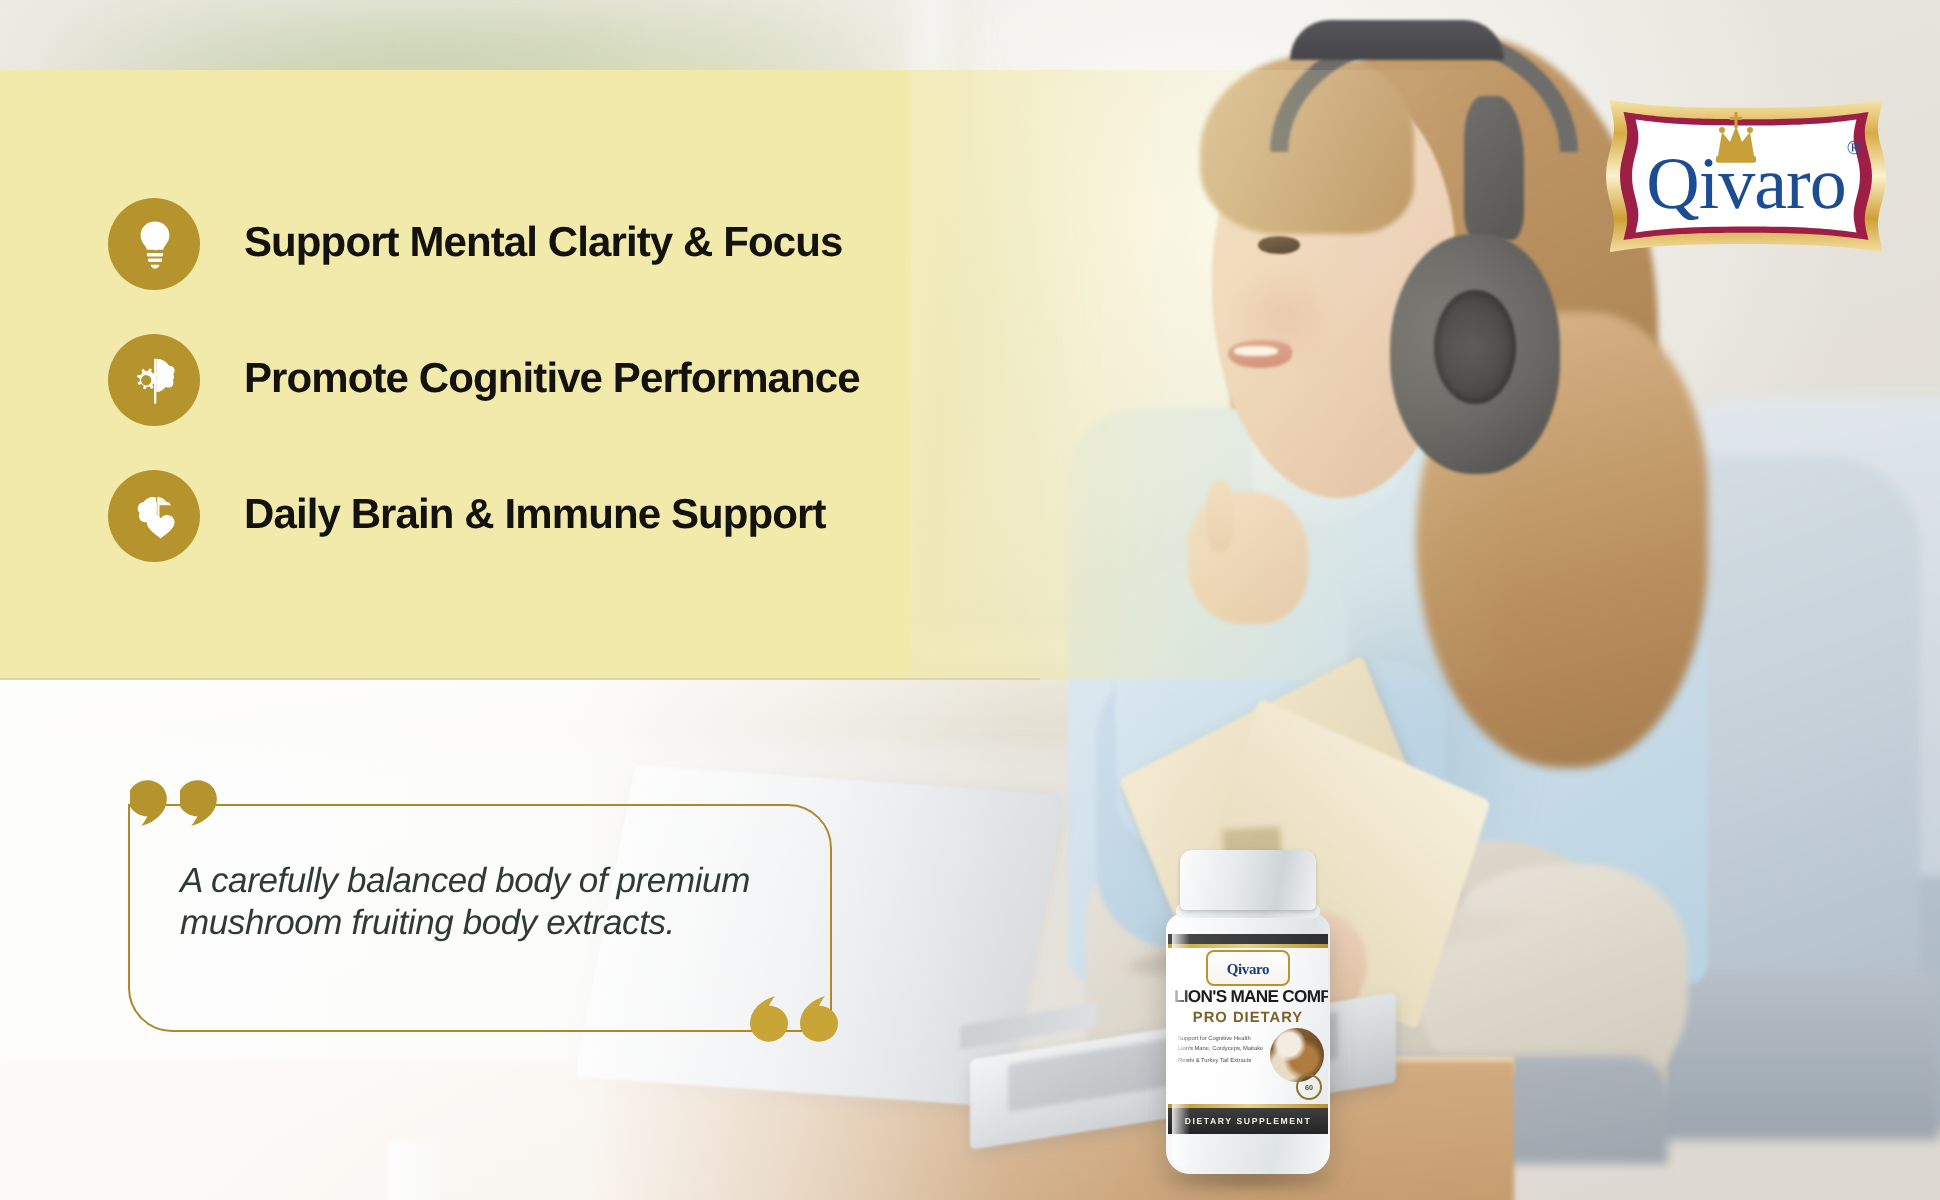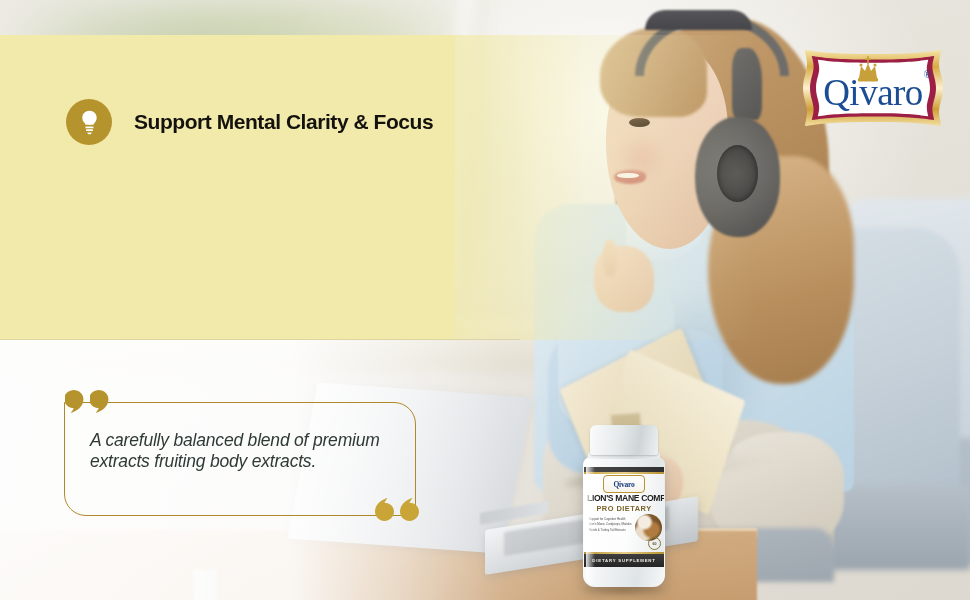--- a/index.html
+++ b/index.html
@@ -411,21 +411,21 @@
       rgba(255,255,255,.18) 52%,
       rgba(255,255,255,.05) 60%,
       rgba(255,255,255,0) 68%);
   }
   .hairline{
     position:absolute;left:0;top:339px;width:520px;height:1px;
     background:rgba(205,196,150,.55);
   }
 
   
-  .features{position:absolute;left:66px;top:88px;width:520px;}
+  .features{position:absolute;left:54px;top:88px;width:520px;}
   .feature{display:flex;align-items:center;height:68px;}
   .f-badge{
     width:46px;height:46px;border-radius:50%;
     background:#b5942e;
     flex:0 0 auto;
     display:flex;align-items:center;justify-content:center;
   }
   .f-badge svg{width:27px;height:27px;display:block;}
   .f-label{
     margin-left:22px;
@@ -575,21 +575,45 @@
         <svg viewBox="0 0 24 24" fill="#ffffff" aria-hidden="true">
           <path d="M12 1.6c-3.6 0-6.4 2.7-6.4 6.1 0 2 1 3.5 1.9 4.6.5.6.8 1.2.9 1.8h7.2c.1-.6.4-1.2.9-1.8.9-1.1 1.9-2.6 1.9-4.6 0-3.4-2.8-6.1-6.4-6.1zm-.6 2.1v1.5L10 6.1l.8.8 1.2-1.1v1.8l-1.9 1.3.6 1 1.3-.9V12h-.9l-1.6 1.2.9.9 1.3-1v1.2h1.2V12.2l1.3 1 .9-.9-1.6-1.2h-.9V9l1.3.9.6-1-1.9-1.3V5.8l1.2 1.1.8-.8-1.4-1.4V3.7z"></path>
           <rect x="8.4" y="15.6" width="7.2" height="1.5" rx=".5"></rect>
           <rect x="8.9" y="18" width="6.2" height="1.5" rx=".5"></rect>
           <path d="M10 20.8h4c-.2 1-1 1.7-2 1.7s-1.8-.7-2-1.7z"></path>
         </svg>
       </div>
       <div class="f-label">Support Mental Clarity &amp; Focus</div>
     </div>
 
-
+    <div class="feature">
+      <div class="f-badge">
+        <svg viewBox="0 0 24 24" fill="#ffffff" aria-hidden="true">
+          <path d="M12.6 2.1c2.6 0 4.6 1.3 5.6 3.1.8-.1 1.7.2 2.2 1 .6.9.4 2-.3 2.7.5.9.5 2-.2 2.8.5.8.4 1.9-.3 2.6-.8.8-2 .8-2.8.2-1 1.5-2.7 2.4-4.2 2.4V2.1z"></path>
+          <path d="M11.4 2.4v14.3c-.6.5-1 1.2-1 2.1h1.2v-1.2h1.2v4.3h-1.2v-1.9h-1.2c0 1.2.8 2.2 1.9 2.5v.8h1.2V2.4z" opacity=".0"></path>
+          <path d="M11.3 2.3v19.4h1.2V2.3z" opacity="0"></path>
+          <rect x="11.6" y="2.1" width="1" height="20" rx=".4"></rect>
+          <path d="M6.9 6.6l-.9.5.4 1.3c-.3.3-.6.6-.8 1l-1.3-.2-.3 1 1.2.6c0 .4 0 .8.1 1.2l-1.1.8.5.9 1.3-.4c.3.3.6.6 1 .8l-.2 1.3 1 .3.6-1.2c.4 0 .8 0 1.2-.1l.8 1.1.9-.5-.4-1.3c.3-.3.6-.6.8-1l1.3.2.3-1-1.2-.6c0-.4 0-.8-.1-1.2l1.1-.8-.5-.9-1.3.4c-.3-.3-.6-.6-1-.8l.2-1.3-1-.3-.6 1.2c-.4 0-.8 0-1.2.1zM8.4 9.4a2.3 2.3 0 1 1-.9 4.5 2.3 2.3 0 0 1 .9-4.5z"></path>
+        </svg>
+      </div>
+      <div class="f-label">Promote Cognitive Performance</div>
+    </div>
+
+    <div class="feature">
+      <div class="f-badge">
+        <svg viewBox="0 0 24 24" fill="#ffffff" aria-hidden="true">
+          <path d="M11.2 3.1c-1.9 0-3.4.9-4.2 2.2-1.1.1-2.1.8-2.5 1.9-.4 1.1-.1 2.2.7 3-.5.9-.5 2 .1 2.9.7 1 1.9 1.4 3 1.1.7 1.1 2 1.8 3.4 1.8h.8V3.4c-.4-.2-.8-.3-1.3-.3zm-.4 2.1l.5 1.3-1.1.9.6.8 1-.8v1.5l-1.6.7.4 1 1.2-.5v1.6h1V5.2z"></path>
+          <path d="M13.3 3.2v13.4h1.1V3.2z" opacity="0"></path>
+          <rect x="13" y="3" width="1" height="13.2" rx=".4" opacity=".9"></rect>
+          <path d="M13.4 3.2c1.6 0 2.9.8 3.6 2 1 .1 1.8.7 2.1 1.6h-5.7z" opacity=".9"></path>
+          <path d="M17.3 11.1c-1.2 0-2.2.6-2.8 1.5-.6-.9-1.6-1.5-2.8-1.5-1.9 0-3.4 1.4-3.4 3.2 0 3.2 4.5 5.6 6.2 7.2 1.7-1.6 6.2-4 6.2-7.2 0-1.8-1.5-3.2-3.4-3.2z"></path>
+        </svg>
+      </div>
+      <div class="f-label">Daily Brain &amp; Immune Support</div>
+    </div>
 
   </div>
 
   <div class="logo">
     <svg viewBox="0 0 156 92" aria-hidden="true">
       <defs>
         <linearGradient id="goldg" x1="0" y1="0" x2="0" y2="1">
           <stop offset="0%" stop-color="#f6e4a8"></stop>
           <stop offset="22%" stop-color="#d8ab45"></stop>
           <stop offset="50%" stop-color="#fbf1cd"></stop>
@@ -629,16 +653,16 @@
 
     <div class="q-mark-br">
       <svg class="qm" viewBox="0 0 20 24" aria-hidden="true">
         <path d="M10 24c5.5 0 10-4.3 10-9.6C20 9.1 15.5 5 10 5c0 0 1.6-3.3 3.2-5C7.5 1.4 0 6.3 0 14.4 0 19.7 4.5 24 10 24z" fill="#c8a536"></path>
       </svg>
       <svg class="qm" viewBox="0 0 20 24" aria-hidden="true">
         <path d="M10 24c5.5 0 10-4.3 10-9.6C20 9.1 15.5 5 10 5c0 0 1.6-3.3 3.2-5C7.5 1.4 0 6.3 0 14.4 0 19.7 4.5 24 10 24z" fill="#c8a536"></path>
       </svg>
     </div>
 
-    <div class="q-text">A carefully balanced blend of premium extracts fruiting body extracts.</div>
+    <div class="q-text">A carefully balanced body of premium mushroom fruiting body extracts.</div>
   </div>
 
 </div>
 
 </body></html>

